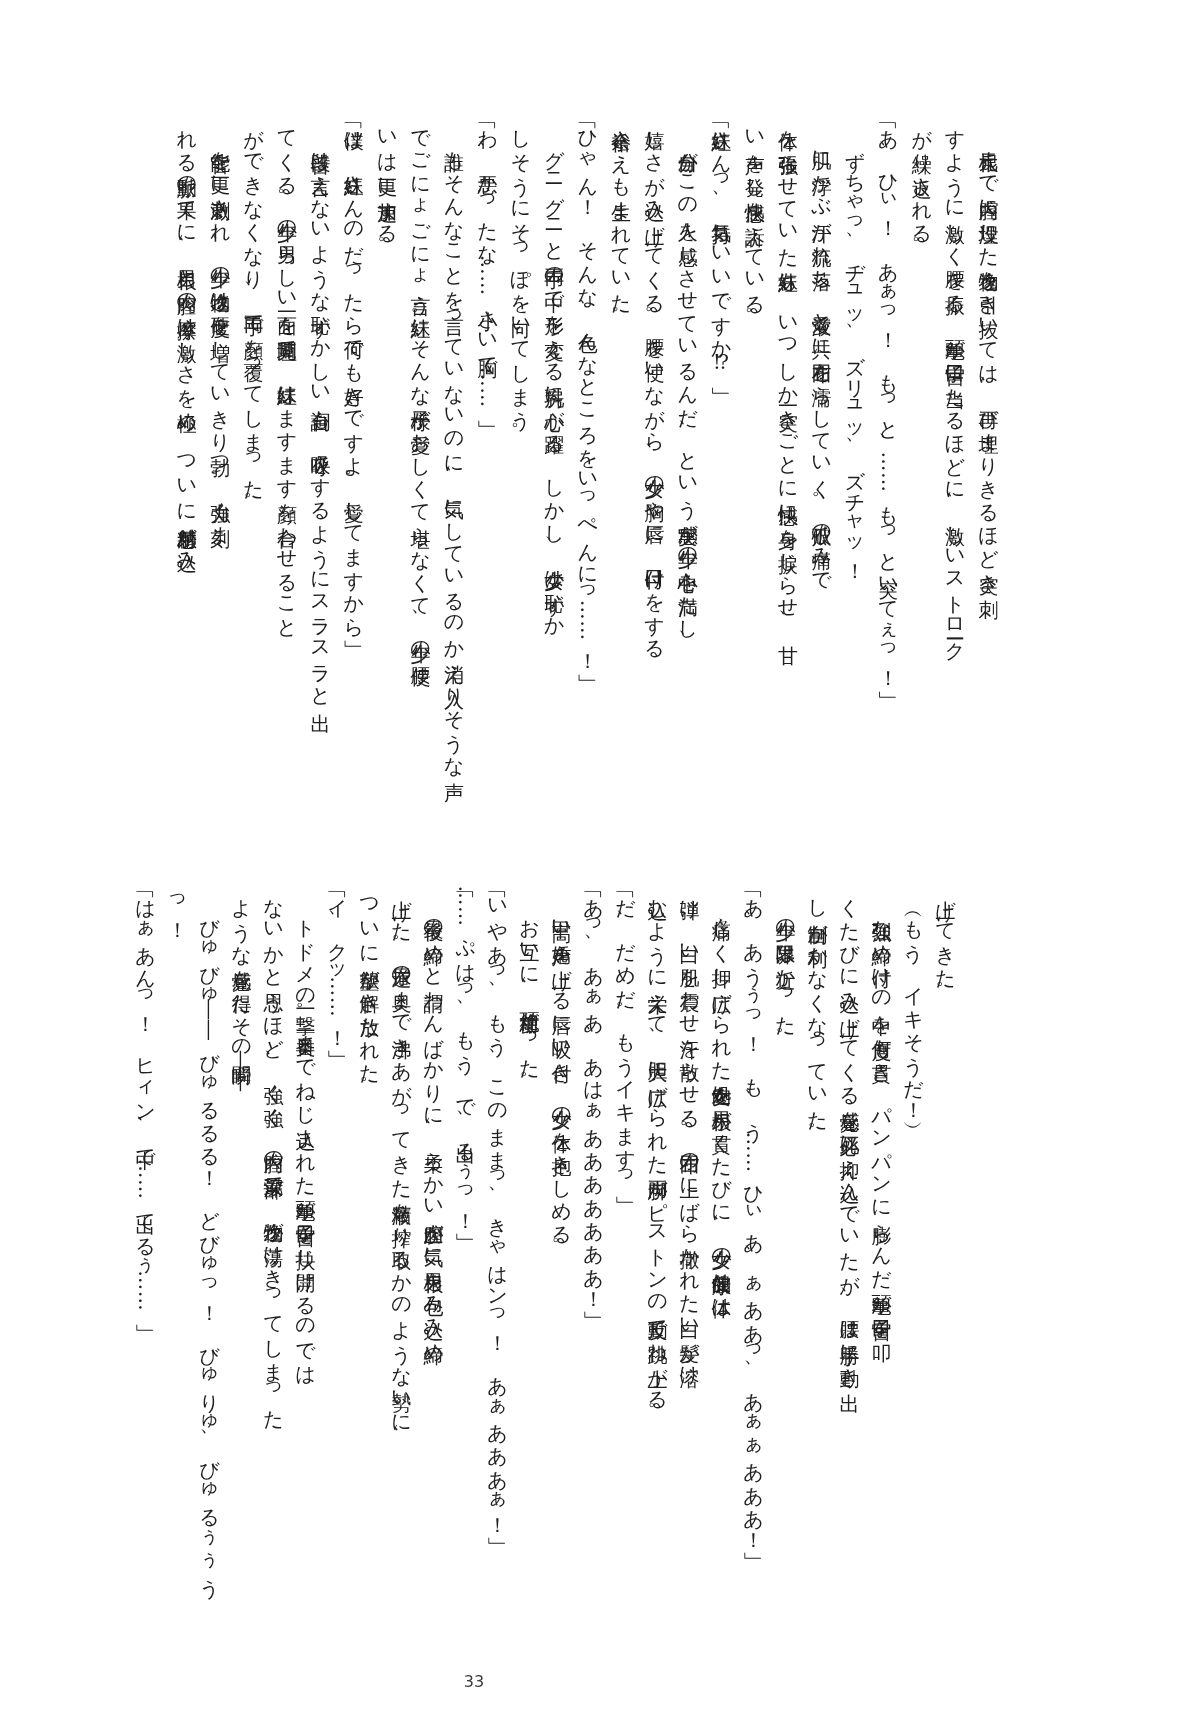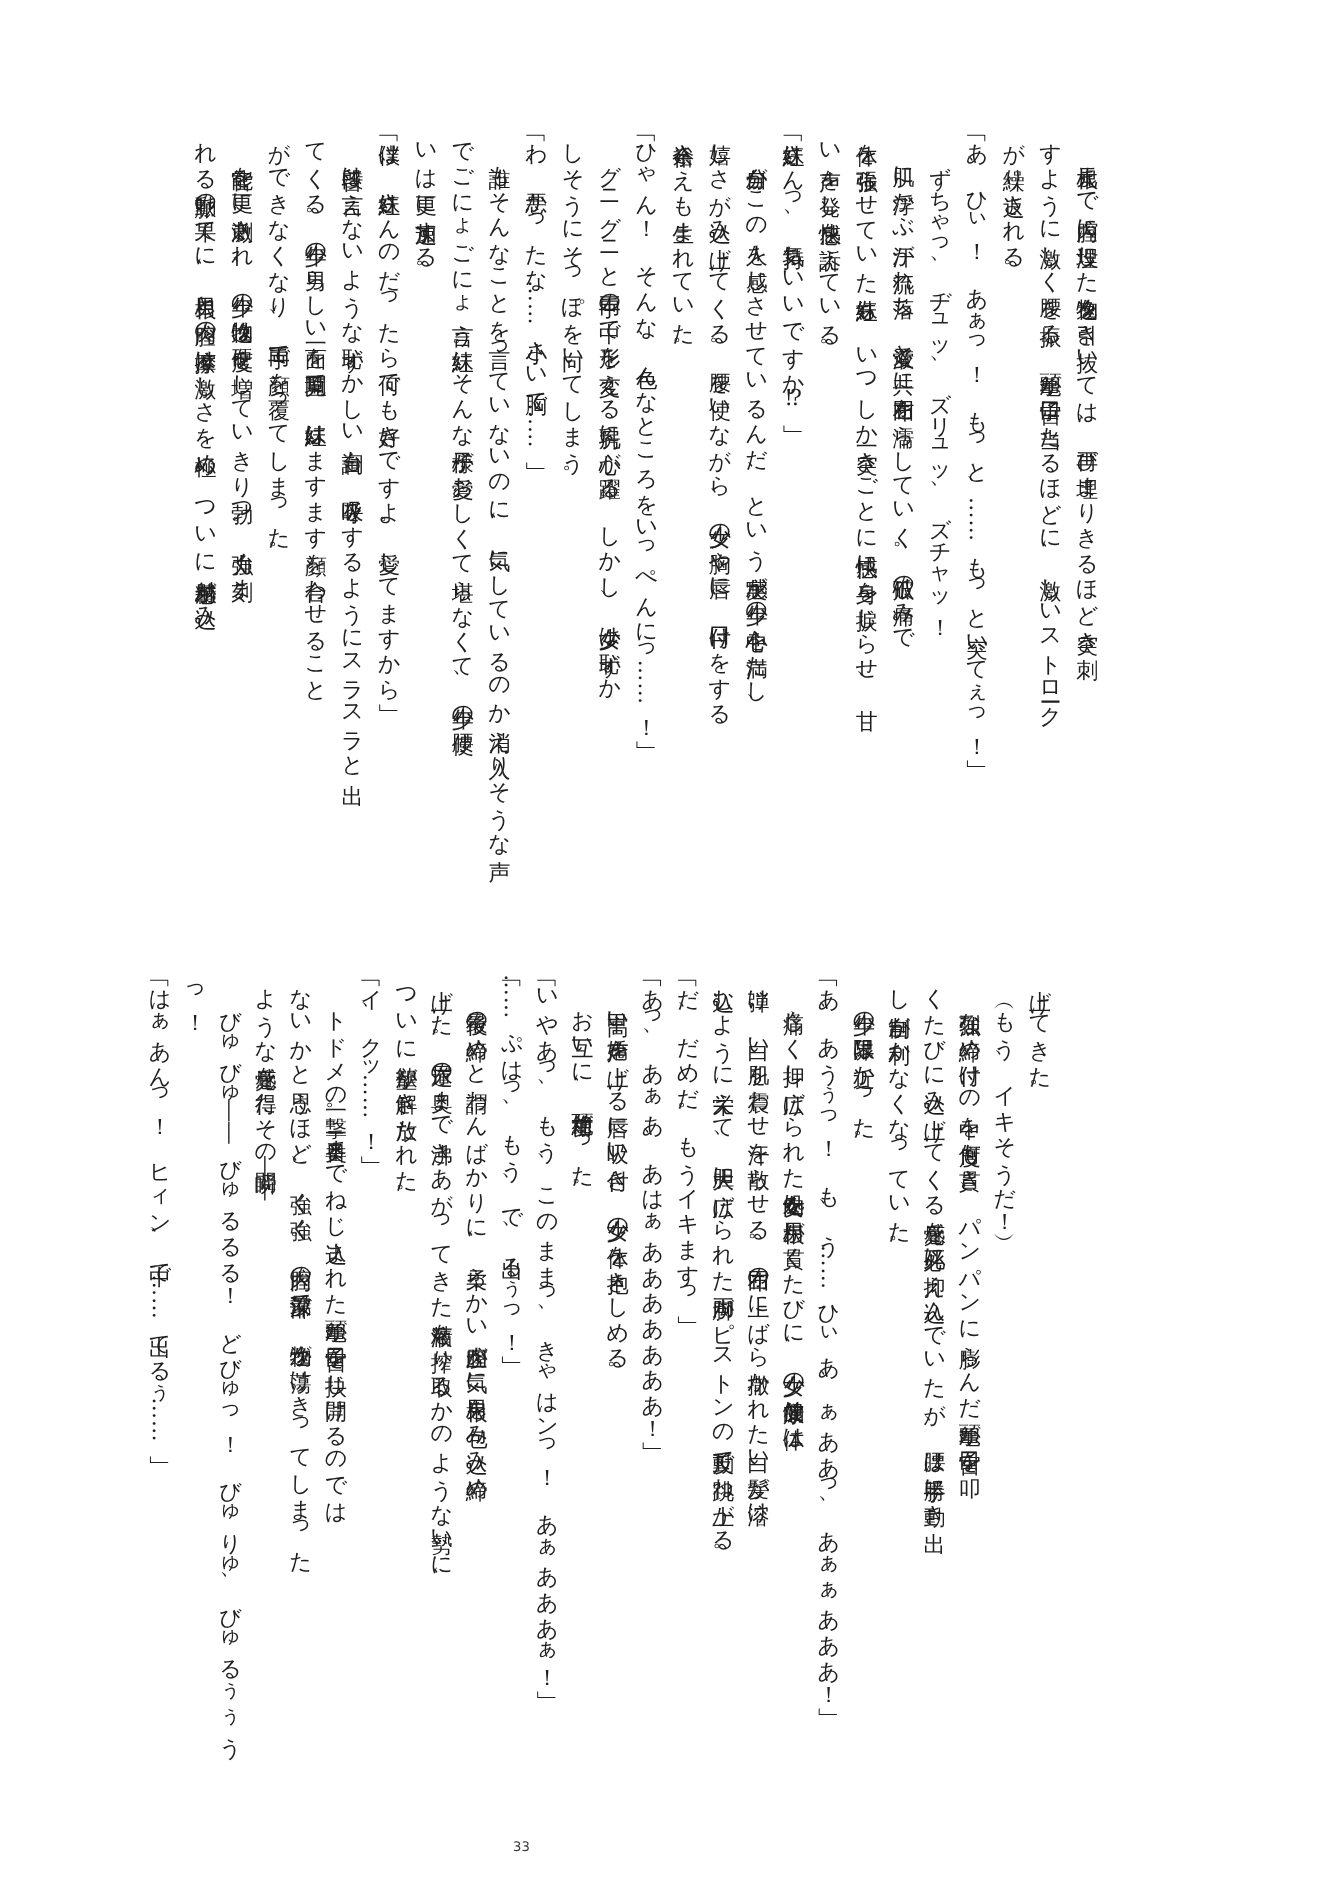--- a/index.html
+++ b/index.html
@@ -41,21 +41,21 @@
     height: 712px;
     line-height: 32px;
   }
   .page-number {
     position: absolute;
     top: 1672px;
     left: 0;
     width: 948px;
     text-align: center;
     font-family: "DejaVu Sans", "Liberation Sans", sans-serif;
-    font-size: 12px;
+    font-size: 16px;
     color: #3a3a3a;
   }
 </style>
 </head>
 <body>
 
 <div class="page">
   <section class="text-block top"><p>　根元まで膣内に埋没した逸物を引き抜いては、再び埋まりきるほど突き刺</p><p>すように激しく腰を振る。亀頭が子宮口に当たるほどに、激しいストローク</p><p>が繰り返される。</p><p>「あ、ひぃ！　あぁっ！　もっと、……もっと突いてぇっ！」</p><p>　ずちゃっ、ヂュッ、ズリュッ、ズチャッ！</p><p>　肌に浮かぶ汗が流れ落ち、愛液と共に布団を濡らしていく。破瓜の痛みで</p><p>体を強張らせていた妹紅も、いつしか一突きごとに快感に身を捩じらせ、甘</p><p>い声を発し快感を訴えている。</p><p>「妹紅さんっ、気持ちいいですか⁉」</p><p>　自分がこの人を感じさせているんだ、という実感が少年の心中を満たし、</p><p>嬉しさが込み上げてくる。腰を使いながら、少女の胸や唇に、口付けをする</p><p>余裕さえも生まれていた。</p><p>「ひゃん！　そんな、色んなところをいっぺんにっ……！」</p><p>　グニグニと両手の中で形を変える乳房に心が躍る。しかし、少女は恥ずか</p><p>しそうにそっぽを向いてしまう。</p><p>「わ、悪かったな……小さい胸で……」</p><p>　誰もそんなことを言っていないのに、気にしているのか消え入りそうな声</p><p>でごにょごにょ言う妹紅。そんな様子が愛おしくて堪らなくて、少年の腰使</p><p>いは更に加速する。</p><p>「僕は、妹紅さんのだったら何でも好きですよ。愛してますから」</p><p>　普段は言えないような恥ずかしい台詞も、呼吸をするようにスラスラと出</p><p>てくる。少年の男らしい一面を垣間見て、妹紅はますます顔を合わせること</p><p>ができなくなり、両手で顔を覆ってしまった。</p><p>　官能を更に刺激され、少年の逸物は硬度を増していきり勃つ。力強く刻ま</p><p>れる脈動の果てに、男根と膣肉の摩擦は激しさを極め、ついに射精感が込み</p></section>
 
   <section class="text-block bottom"><p>上げてきた。</p><p>　（もう、イキそうだ！）</p><p>　強烈な締め付けの中を何度も貫き、パンパンに膨らんだ亀頭が子宮口を叩</p><p>くたびに込み上げてくる感覚を必死に抑え込んでいたが、腰は勝手に動き出</p><p>し自制が利かなくなっていた。</p><p>　少年の限界は近かった。</p><p>「あ、あうぅっ！　も、う……ひぃあ、ぁああっ、あぁぁあああ！」</p><p>　痛々しく押し広げられた処女肉を男根が貫くたびに、少女の健康的な体は</p><p>弾け、白い肌を震わせ汗を散らせる。布団の上にばら撒かれた白い髪が溶け</p><p>込むように栄えて、大胆に広げられた両脚がピストンの反動で跳ね上がる。</p><p>「だ、だめだ。もうイキますっ」</p><p>「あっ、あぁあ、あはぁあああああああ！」</p><p>　甲高い嬌声を上げる唇に吸い付き、少女の体を抱きしめる。</p><p>　お互いに、絶頂寸前だった。</p><p>「いやあっ、もう、このままっ、きゃはンっ！　あぁあああぁ！」</p><p>「……ぷはっ、もう、で、出るぅっ！」</p><p>　最後の締めと謂わんばかりに、柔らかい膣肉が一気に男根を包み込み締め</p><p>上げた。尿道の奥まで沸きあがってきた精液を搾り取るかのような勢いに、</p><p>ついに欲望が解き放たれた。</p><p>「イ、クッ……！」</p><p>　トドメの一撃。一番奥までねじ込まれた亀頭が子宮口を抉じ開けるのでは</p><p>ないかと思うほど、強く強く。膣内の最深部で、逸物が蕩けきってしまった</p><p>ような感覚を得たその瞬間――</p><p>　びゅびゅ――びゅるるる！　どびゅっ！　びゅりゅ、びゅるぅぅうっ！</p><p>「はぁあんっ！　ヒィン、中で……出てるぅ……」</p></section>

